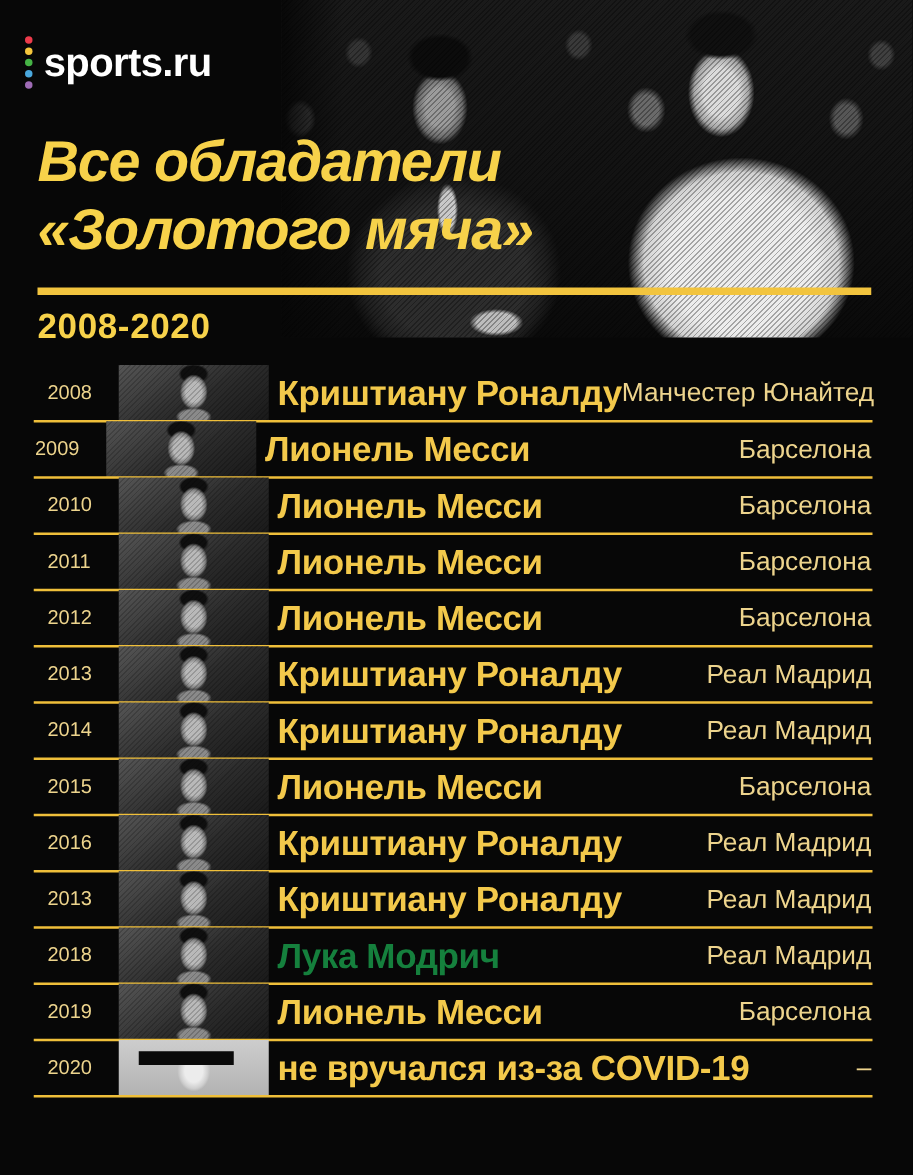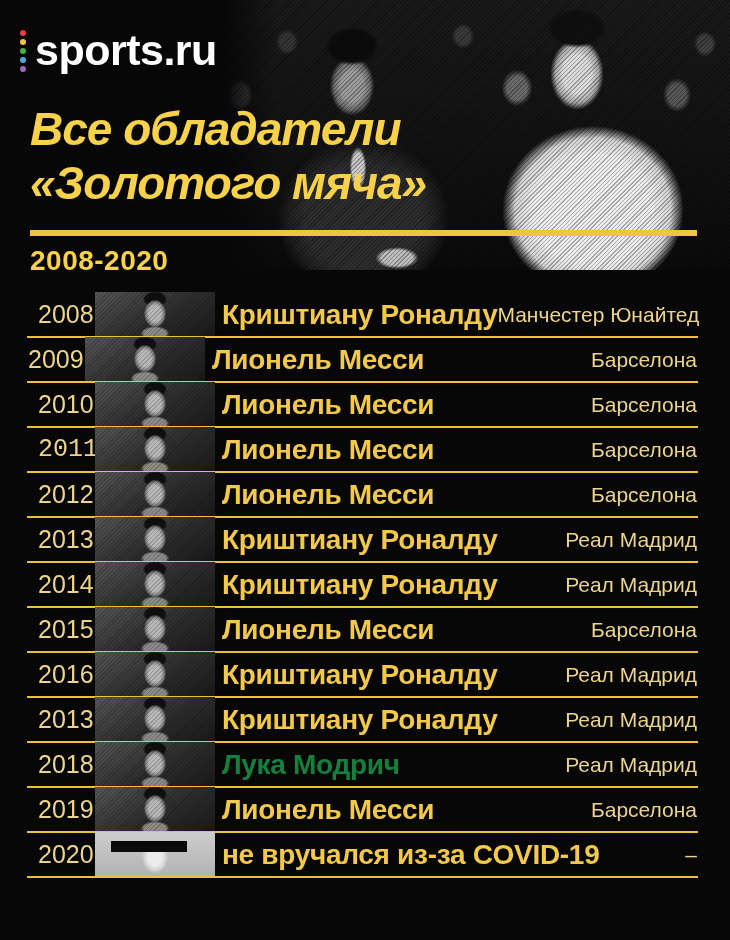--- a/index.html
+++ b/index.html
@@ -30,37 +30,37 @@
       radial-gradient(ellipse 16px 18px at 238px 36px, #3a3a3a 0 45%, rgba(58,58,58,0) 70%),
       radial-gradient(ellipse 16px 18px at 62px 42px, #343434 0 45%, rgba(52,52,52,0) 70%),
       radial-gradient(ellipse 16px 18px at 480px 44px, #404040 0 45%, rgba(64,64,64,0) 70%),
       linear-gradient(180deg, #1a1a1a 0%, #121212 55%, #0a0a0a 100%);
   }
 
   
   .logo{position:absolute;left:20px;top:29px;display:flex;align-items:center;gap:9px;z-index:5}
   .dots{display:flex;flex-direction:column;gap:3px}
   .dot{width:6px;height:6px;border-radius:50%}
-  .logo-text{color:#ffffff;font-size:43px;font-weight:bold;letter-spacing:-0.5px;line-height:1}
+  .logo-text{color:#ffffff;font-size:32px;font-weight:bold;letter-spacing:-0.5px;line-height:1}
 
   
   .title{
     position:absolute;left:30px;top:102px;margin:0;z-index:5;
     font-style:italic;font-weight:800;font-size:46px;line-height:1.18;
     letter-spacing:-1px;
   }
   .title span{display:block}
   .rule{position:absolute;left:30px;top:230px;width:667px;height:6px;z-index:5}
   .subtitle{position:absolute;left:30px;top:245px;z-index:5;font-size:28px;font-weight:bold;letter-spacing:0.5px}
 
   
   .table{position:absolute;left:0;top:292px;width:730px;z-index:4}
   .row{position:relative;height:45px;display:flex;align-items:center}
   .row::after{content:"";position:absolute;left:27px;right:32px;bottom:-1px;height:2px;background:#EFBF3A}
-  .year{width:57px;margin-left:38px;font-size:25px;color:#EDD48D;flex:none}
+  .year{width:57px;margin-left:38px;font-size:16px;color:#EDD48D;flex:none}
   .thumb{
     width:120px;height:45px;flex:none;margin-right:7px;position:relative;
     background:
       repeating-linear-gradient(135deg, rgba(0,0,0,0.18) 0 1px, rgba(0,0,0,0) 1px 3px),
       radial-gradient(ellipse 20px 10px at 50% 92%, #8a8a8a 0 55%, rgba(138,138,138,0) 72%),
       radial-gradient(ellipse 15px 19px at 50% 48%, #b9b9b9 0 42%, #7e7e7e 62%, rgba(126,126,126,0) 74%),
       radial-gradient(ellipse 17px 11px at 50% 16%, #0f0f0f 0 58%, rgba(15,15,15,0) 72%),
       linear-gradient(150deg, #565656 0%, #2c2c2c 55%, #191919 100%);
   }
   .thumb.censored{
@@ -114,21 +114,21 @@
         <div class="player" style="color: rgb(243, 201, 75);">Лионель Месси</div>
         <div class="club" style="color: rgb(237, 212, 141);">Барселона</div>
       </div>
       <div class="row" style="--divider: #EFBF3A;">
         <div class="year" style="color: rgb(237, 212, 141);">2010</div>
         <div class="thumb"></div>
         <div class="player" style="color: rgb(243, 201, 75);">Лионель Месси</div>
         <div class="club" style="color: rgb(237, 212, 141);">Барселона</div>
       </div>
       <div class="row" style="--divider: #EFBF3A;">
-        <div class="year" style="color: rgb(237, 212, 141); font-family: Liberation Mono, monospace;">2011</div>
+        <div class="year" style="color: rgb(237, 212, 141);">2011</div>
         <div class="thumb"></div>
         <div class="player" style="color: rgb(243, 201, 75);">Лионель Месси</div>
         <div class="club" style="color: rgb(237, 212, 141);">Барселона</div>
       </div>
       <div class="row" style="--divider: #EFBF3A;">
         <div class="year" style="color: rgb(237, 212, 141);">2012</div>
         <div class="thumb"></div>
         <div class="player" style="color: rgb(243, 201, 75);">Лионель Месси</div>
         <div class="club" style="color: rgb(237, 212, 141);">Барселона</div>
       </div>

